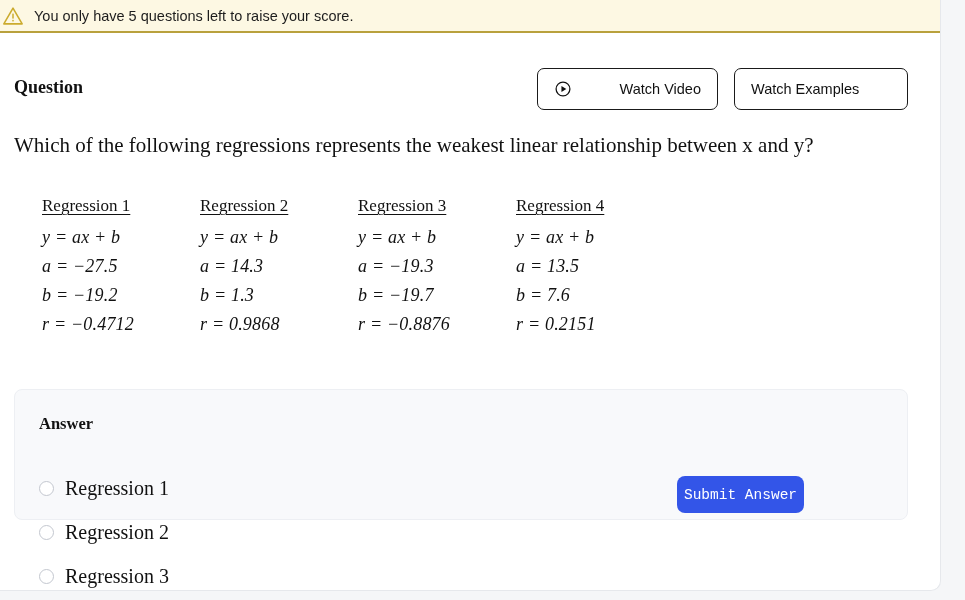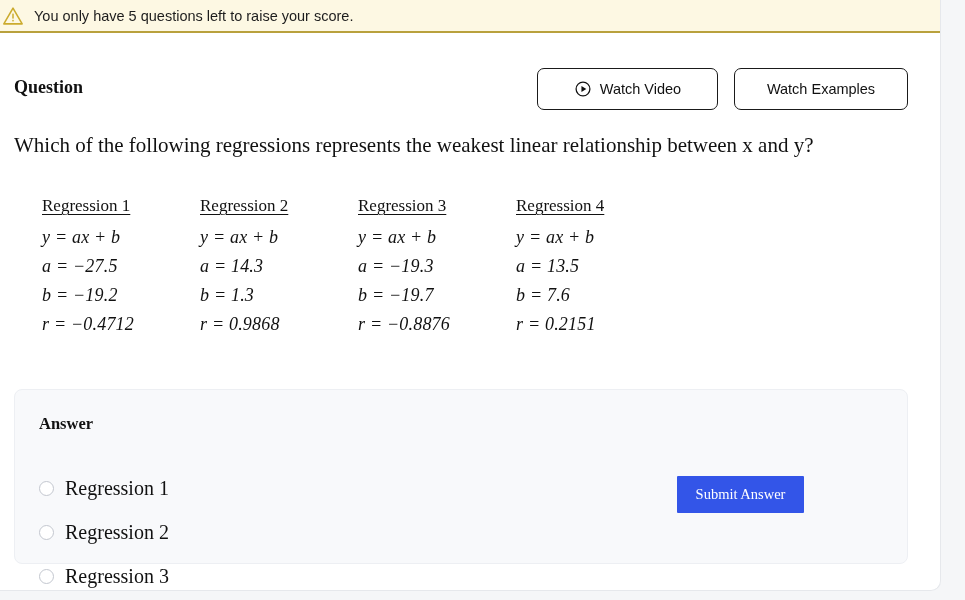--- a/index.html
+++ b/index.html
@@ -84,21 +84,21 @@
     top: 8px;
     height: 42px;
     background: #ffffff;
     border: 1px solid #1a1a1a;
     border-radius: 7px;
     font-family: "Liberation Sans", sans-serif;
     font-size: 14.5px;
     color: #111;
     display: flex;
     align-items: center;
-    justify-content: center;
+    justify-content: space-between;
     gap: 8px;
     cursor: pointer;
     padding: 0 16px;
   }
   #watch-video-btn { left: 537px; width: 181px; }
   #show-examples-btn { left: 734px; width: 174px; }
   #play-circle-icon { width: 18px; height: 18px; flex: 0 0 18px; display:block; }
 
   
   #question-prompt {
@@ -137,21 +137,21 @@
     white-space: nowrap;
     letter-spacing: 0.2px;
   }
 
   
   #answer-panel {
     position: absolute;
     left: 14px;
     top: 389px;
     width: 894px;
-    height: 175px;
+    height: 131px;
     background: #f8f9fb;
     border: 1px solid #edeff3;
     border-radius: 8px;
   }
   #answer-title {
     position: absolute;
     left: 24px;
     top: 24px;
     font-family: "Liberation Serif", serif;
     font-weight: bold;
@@ -188,23 +188,23 @@
     color: #111;
   }
   #submit-answer-btn {
     position: absolute;
     left: 662px;
     top: 86px;
     width: 127px;
     height: 37px;
     background: #3355e8;
     border: none;
-    border-radius: 1px;
+    border-radius: 8px;
     color: #ffffff;
-    font-family: Liberation Serif, serif;
+    font-family: Liberation Mono, monospace;
     font-size: 14.5px;
     cursor: pointer;
     display: flex;
     align-items: center;
     justify-content: center;
   }
 </style>
 </head>
 <body>
 

